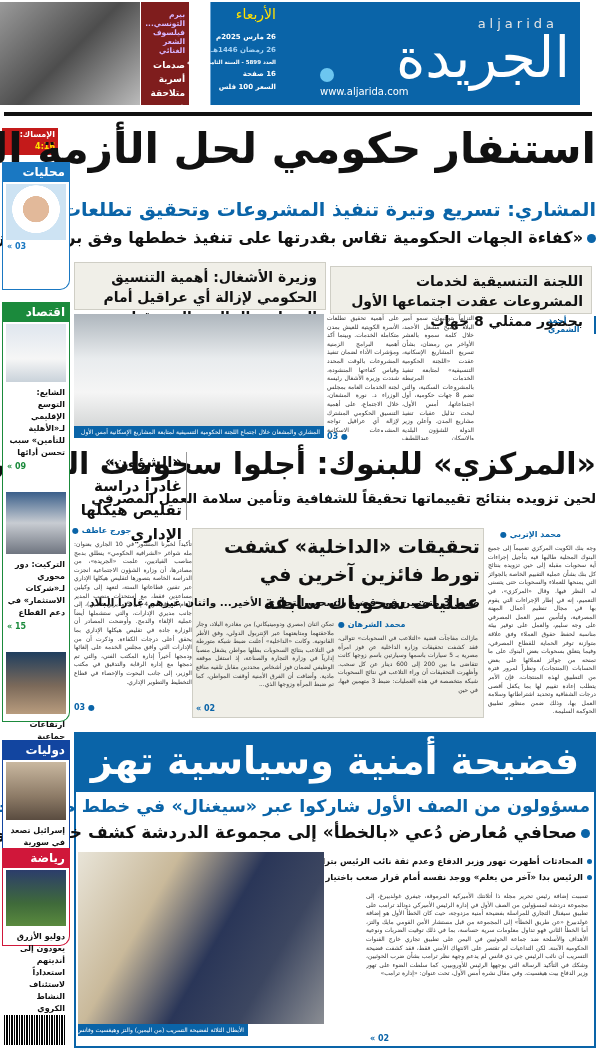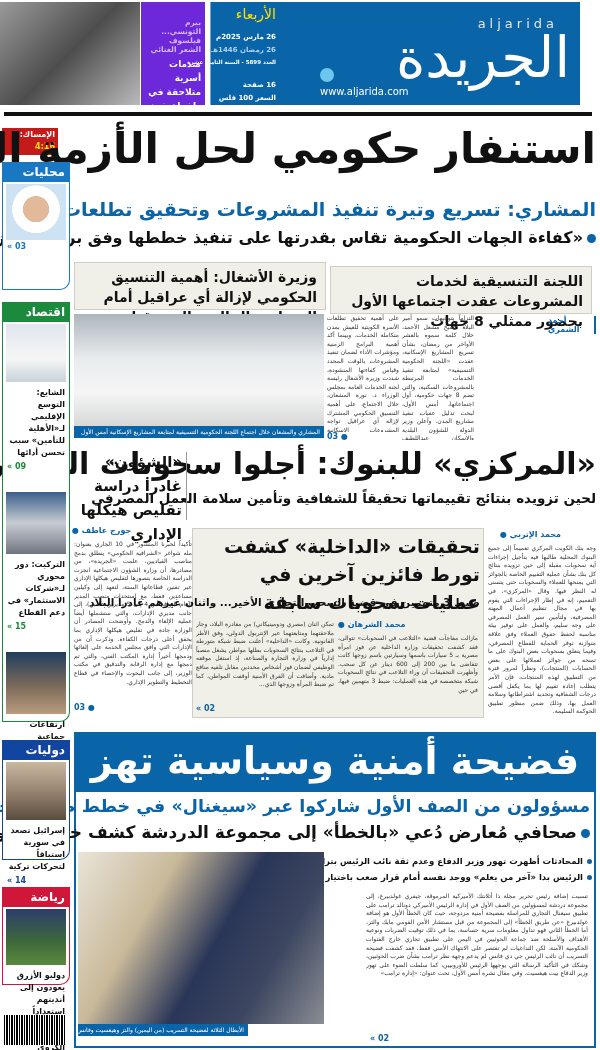--- a/index.html
+++ b/index.html
@@ -36,32 +36,32 @@
 #trump-banner{left:74px;top:732px;width:522px;height:60px;background:#0a64a8;color:#fff;font-size:38px;font-weight:bold;direction:rtl;text-align:center;line-height:58px}
 .vline{background:#999}
 #barcode{left:4px;top:1015px;width:62px;height:30px;background:repeating-linear-gradient(90deg,#000 0 1px,#fff 1px 2px,#000 2px 4px,#fff 4px 5px)}
 </style>
 </head>
 <body>
 
 <div class="abs" id="promo-photo"></div>
 <div class="abs" style="left:140px;top:2px;width:0"></div>
 <div class="abs" style="left:140px;top:2px;width:0;height:0"></div>
-<div class="abs" style="left:141px;top:2px;width:64px;height:103px;background:#6d28d9;direction:rtl;text-align:right;padding:16px 4px;color:#fff">
+<div class="abs" style="left:141px;top:2px;width:48px;height:103px;background:#7f1d1d;direction:rtl;text-align:right;padding:8px 4px;color:#fff">
   <div style="font-size:7.5px;color:#d7b6ff;font-weight:bold;line-height:9px">بيرم التونسي... فيلسوف الشعر الغنائي</div>
   <div style="font-size:9px;font-weight:bold;line-height:14px;margin-top:3px">صدمات أسرية متلاحقة في طفولة شيخ الزجالين (3-2)</div>
   <div style="direction:ltr;text-align:left;font-size:8px;font-weight:bold"><span>●</span> <span>13</span></div>
 </div>
 
 <div class="abs" style="left:210px;top:2px;width:70px;height:103px;background:#0a64a8;direction:rtl;padding:4px 4px;color:#fff;border-left:1px solid #6fa8d6">
   <div style="color:#ffe000;font-weight:normal;font-size:14px">الأربعاء</div>
   <div style="font-size:7px;font-weight:bold;margin-top:11px;white-space:nowrap">26 مارس 2025م</div>
   <div style="font-size:7px;font-weight:bold;margin-top:5px;color:#a9d4f5;white-space:nowrap">26 رمضان 1446هـ</div>
   <div style="font-size:5.5px;font-weight:bold;margin-top:5px;white-space:nowrap">العدد 5899 - السنة الثامنة عشرة</div>
-  <div style="font-size:7px;font-weight:bold;margin-top:16px">16 صفحة</div>
+  <div style="font-size:7px;font-weight:bold;margin-top:5px">16 صفحة</div>
   <div style="font-size:7px;font-weight:bold;margin-top:5px">السعر 100 فلس</div>
 </div>
 
 <div class="abs" style="left:280px;top:2px;width:300px;height:103px;background:#0a64a8">
   <div style="position:absolute;right:22px;top:14px;color:#e5e5e5;font-size:13px;letter-spacing:4px">aljarida</div>
   <div style="position:absolute;right:10px;top:28px;color:#fff;font-size:56px;font-weight:normal;line-height:1;direction:rtl">الجريدة</div>
   <div style="position:absolute;left:40px;top:66px;width:14px;height:14px;border-radius:50%;background:#6cc6f0"></div>
   <div style="position:absolute;left:40px;top:84px;color:#fff;font-size:10px">www.aljarida.com</div>
 </div>
 
@@ -137,20 +137,20 @@
   <div class="pg" style="color:#1b8a3c"><span>«</span> <span>08</span></div>
 </div>
 
 <div class="abs side" style="top:740px;height:120px;border-color:#1245a0">
   <div class="head" style="background:#1245a0">دوليات</div>
   <div class="ph" style="height:58px;background:linear-gradient(180deg,#c9b8a0,#8c7a66 60%,#5a4c40)"></div>
   <div class="txt">إسرائيل تصعد في سورية استباقاً لتحركات تركية</div>
   <div class="pg" style="color:#1245a0"><span>«</span> <span>14</span></div>
 </div>
 
-<div class="abs side" style="top:887px;height:98px;border-color:#d0173a">
+<div class="abs side" style="top:848px;height:98px;border-color:#d0173a">
   <div class="head" style="background:#d0173a">رياضة</div>
   <div class="ph" style="height:56px;background:linear-gradient(180deg,#2c3d6b,#3f6a3a 60%,#5a8a3e)"></div>
   <div class="txt">دوليو الأزرق يعودون إلى أنديتهم استعداداً لاستئناف النشاط الكروي</div>
   <div class="pg" style="color:#d0173a"><span>«</span> <span>15</span></div>
 </div>
 
 <div class="abs" id="barcode"></div>
 
 </body></html>

